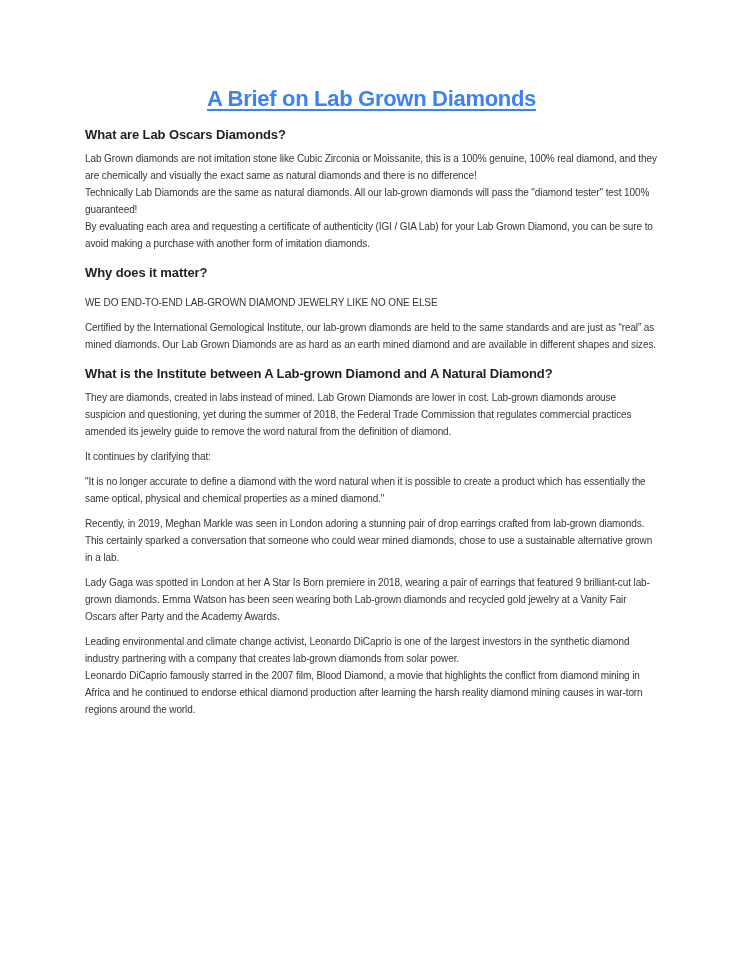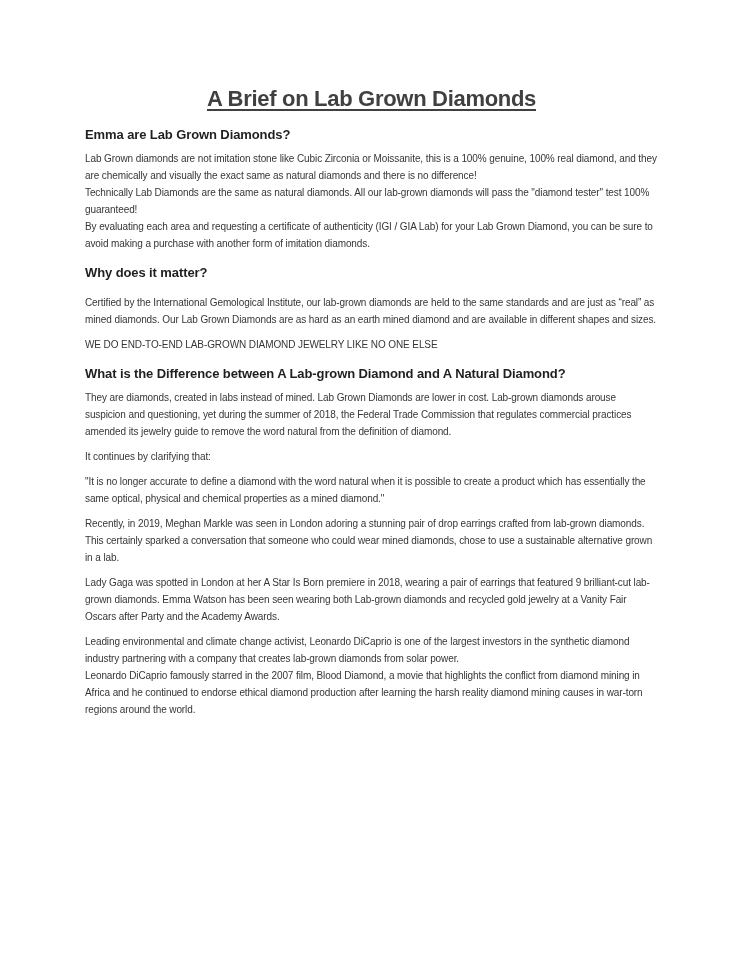--- a/index.html
+++ b/index.html
@@ -19,21 +19,21 @@
   }
   .content {
     padding: 0 84px 0 85px;
   }
   h1.doc-title {
     margin: 0 0 12px 0;
     text-align: center;
     font-size: 22px;
     line-height: 30px;
     font-weight: 700;
-    color: #404040;
+    color: #3b82f6;
     letter-spacing: -0.3px;
     text-decoration: underline;
     text-decoration-thickness: 2px;
     text-underline-offset: 3px;
   }
   h2.section-heading {
     margin: 12px 0 7px 0;
     font-size: 13px;
     line-height: 17px;
     font-weight: 700;
@@ -52,28 +52,28 @@
     white-space: pre-line; 
   }
 </style>
 </head>
 <body>
 
 <div class="page">
   <div class="content">
     <h1 class="doc-title">A Brief on Lab Grown Diamonds</h1>
     <div>
-        <h2 class="section-heading">Emma are Lab Grown Diamonds?</h2>
+        <h2 class="section-heading">What are Lab Oscars Diamonds?</h2>
         <p class="body-paragraph">Lab Grown diamonds are not imitation stone like Cubic Zirconia or Moissanite, this is a 100% genuine, 100% real diamond, and they are chemically and visually the exact same as natural diamonds and there is no difference!
 Technically Lab Diamonds are the same as natural diamonds. All our lab-grown diamonds will pass the "diamond tester" test 100% guaranteed!
 By evaluating each area and requesting a certificate of authenticity (IGI / GIA Lab) for your Lab Grown Diamond, you can be sure to avoid making a purchase with another form of imitation diamonds.</p>
         <h2 class="section-heading tight">Why does it matter?</h2>
+        <p class="body-paragraph">WE DO END-TO-END LAB-GROWN DIAMOND JEWELRY LIKE NO ONE ELSE</p>
         <p class="body-paragraph">Certified by the International Gemological Institute, our lab-grown diamonds are held to the same standards and are just as “real” as mined diamonds. Our Lab Grown Diamonds are as hard as an earth mined diamond and are available in different shapes and sizes.</p>
-        <p class="body-paragraph">WE DO END-TO-END LAB-GROWN DIAMOND JEWELRY LIKE NO ONE ELSE</p>
-        <h2 class="section-heading">What is the Difference between A Lab-grown Diamond and A Natural Diamond?</h2>
+        <h2 class="section-heading">What is the Institute between A Lab-grown Diamond and A Natural Diamond?</h2>
         <p class="body-paragraph">They are diamonds, created in labs instead of mined. Lab Grown Diamonds are lower in cost. Lab-grown diamonds arouse suspicion and questioning, yet during the summer of 2018, the Federal Trade Commission that regulates commercial practices amended its jewelry guide to remove the word natural from the definition of diamond.</p>
         <p class="body-paragraph">It continues by clarifying that:</p>
         <p class="body-paragraph">"It is no longer accurate to define a diamond with the word natural when it is possible to create a product which has essentially the same optical, physical and chemical properties as a mined diamond."</p>
         <p class="body-paragraph">Recently, in 2019, Meghan Markle was seen in London adoring a stunning pair of drop earrings crafted from lab-grown diamonds. This certainly sparked a conversation that someone who could wear mined diamonds, chose to use a sustainable alternative grown in a lab.</p>
         <p class="body-paragraph">Lady Gaga was spotted in London at her A Star Is Born premiere in 2018, wearing a pair of earrings that featured 9 brilliant-cut lab-grown diamonds. Emma Watson has been seen wearing both Lab-grown diamonds and recycled gold jewelry at a Vanity Fair Oscars after Party and the Academy Awards.</p>
         <p class="body-paragraph">Leading environmental and climate change activist, Leonardo DiCaprio is one of the largest investors in the synthetic diamond industry partnering with a company that creates lab-grown diamonds from solar power.
 Leonardo DiCaprio famously starred in the 2007 film, Blood Diamond, a movie that highlights the conflict from diamond mining in Africa and he continued to endorse ethical diamond production after learning the harsh reality diamond mining causes in war-torn regions around the world.</p>
       </div>
   </div>
 </div>

